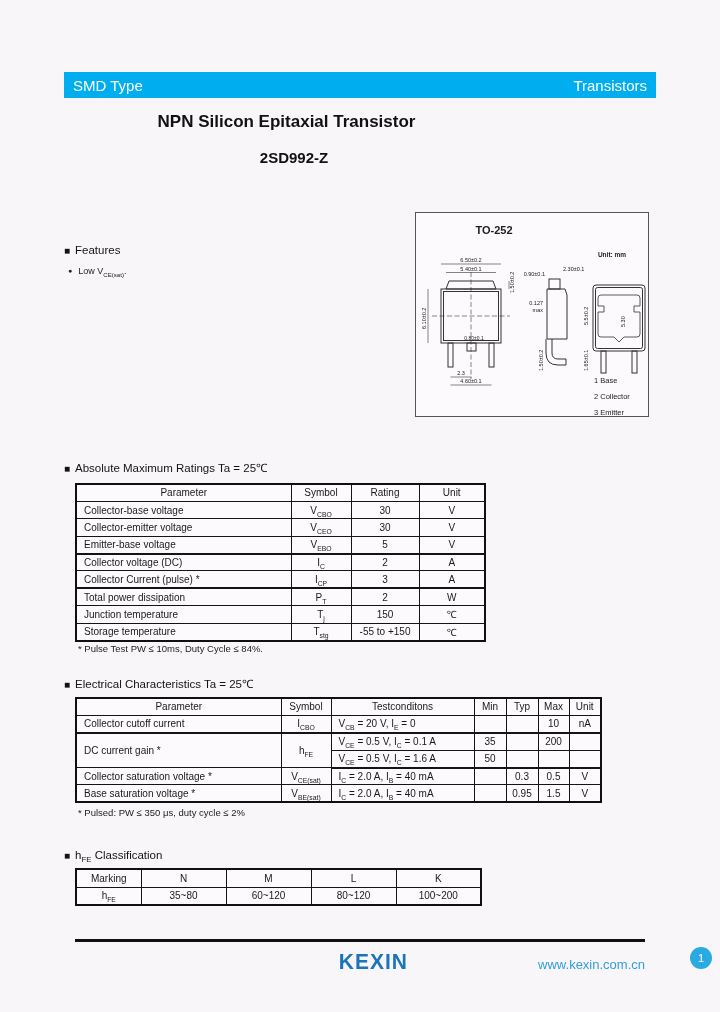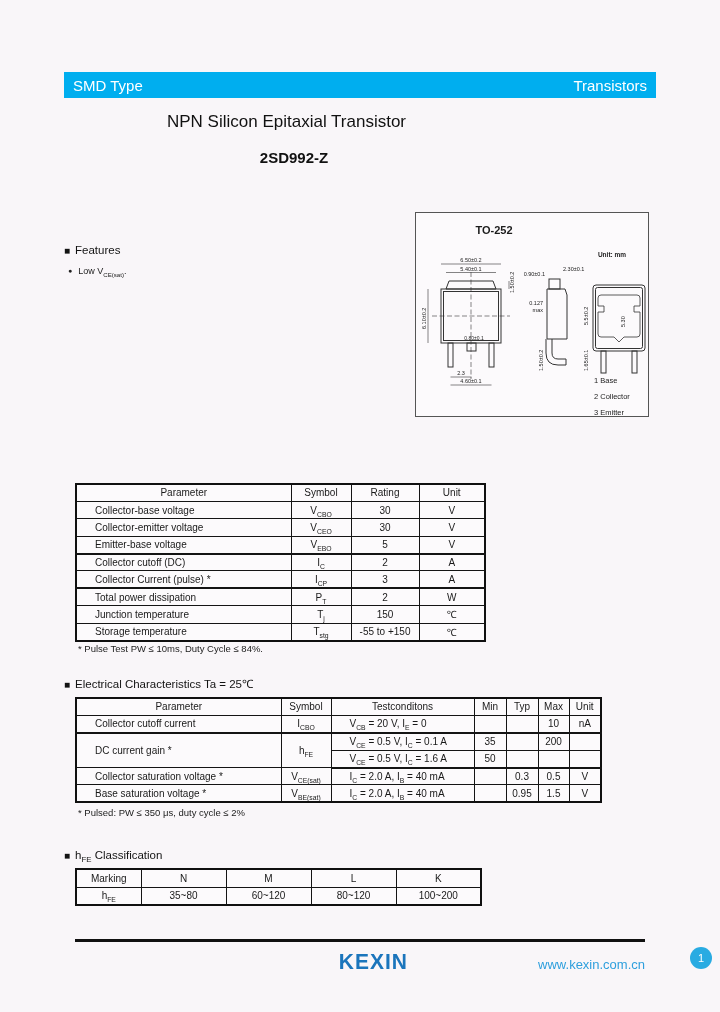--- a/index.html
+++ b/index.html
@@ -3,41 +3,41 @@
 <meta charset="utf-8">
 <style>
   html,body{margin:0;padding:0;}
   body{background:#f8f4f8;font-family:"Liberation Sans",sans-serif;color:#181818;}
   .page{position:relative;width:720px;height:1012px;background:#f9f6f9;overflow:hidden;}
 
   .topbar{position:absolute;left:64px;top:72px;width:592px;height:26px;background:#00AEEF;
           color:#fff;font-size:15px;display:flex;justify-content:space-between;align-items:center;
           padding:2px 9px;box-sizing:border-box;}
   .title-main{position:absolute;left:0;top:112px;width:573px;text-align:center;
-          font-size:17px;font-weight:normal;color:#111;}
+          font-size:17px;font-weight:bold;color:#111;}
   .title-part{position:absolute;left:0;top:149px;width:588px;text-align:center;
           font-size:15px;font-weight:bold;color:#111;}
 
   .sect-h{position:absolute;left:64px;font-size:11.5px;color:#131313;}
   .sq{font-size:10px;margin-right:5px;}
   .feat-item{position:absolute;left:68px;top:266px;font-size:9px;color:#222;}
   .dot{font-size:7px;margin-right:6px;vertical-align:1px;}
 
   sub{font-size:68%;line-height:0;}
 
   .pkgbox{position:absolute;left:415px;top:212px;width:234px;height:205px;border:1px solid #555;
           background:#fcfafc;box-sizing:border-box;}
   .pkgbox svg{display:block;}
   .pkgbox text{fill:#1c1c1c;font-family:"Liberation Sans",sans-serif;}
 
   table.t{border-collapse:collapse;position:absolute;table-layout:fixed;background:#fcfafc;
           border:2px solid #101010;}
   table.t td{border:1px solid #141414;font-size:10px;text-align:center;padding:0 3px;
           overflow:hidden;white-space:nowrap;color:#191919;}
-  table.t td.l{text-align:left;padding-left:18px;}
+  table.t td.l{text-align:left;padding-left:7px;}
   table.t tr{height:17.4px;}
   table.t3 tr{height:18px;}
   tr.thick td{border-bottom-width:2px;}
   td.bthick{border-bottom-width:2px;}
 
   .footnote{position:absolute;left:78px;font-size:9.5px;color:#222;}
 
   .footer-line{position:absolute;left:75px;top:939px;width:570px;height:3px;background:#111;}
   .logo{position:absolute;left:318px;top:950px;width:90px;text-align:right;
         font-size:21px;font-weight:bold;color:#1B75BC;letter-spacing:1px;transform:scaleY(1.04);}
@@ -115,20 +115,23 @@
       <text transform="translate(172,158) rotate(-90)" font-size="5.5" text-anchor="start">1.65±0.1</text>
       <text transform="translate(127,158) rotate(-90)" font-size="5.5" text-anchor="start">1.50±0.2</text>
       <text transform="translate(209,114) rotate(-90)" font-size="5.5" text-anchor="start">5.30</text>
 
       <text x="178" y="170" font-size="7.5">1 Base</text>
       <text x="178" y="186" font-size="7.5">2 Collector</text>
       <text x="178" y="202" font-size="7.5">3 Emitter</text>
     </svg>
   </div>
 
+  <div class="sect-h" style="top:460px;">
+    <span class="sq">■</span><span>Absolute Maximum Ratings Ta = 25℃</span>
+  </div>
 
   <table class="t" style="left:75px;top:483px;width:409px;">
     <colgroup>
         <col style="width:215px">
         <col style="width:60px">
         <col style="width:68px">
         <col style="width:66px">
       </colgroup>
     <tbody>
         <tr>
@@ -149,21 +152,21 @@
       <td>30</td>
       <td>V</td>
     </tr>
     <tr class="thick">
       <td class="l">Emitter-base voltage</td>
       <td><span>V</span><sub>EBO</sub></td>
       <td>5</td>
       <td>V</td>
     </tr>
     <tr>
-      <td class="l">Collector cutoff (DC)</td>
+      <td class="l">Collector voltage (DC)</td>
       <td><span>I</span><sub>C</sub></td>
       <td>2</td>
       <td>A</td>
     </tr>
     <tr class="thick">
       <td class="l">Collector Current (pulse) *</td>
       <td><span>I</span><sub>CP</sub></td>
       <td>3</td>
       <td>A</td>
     </tr>

